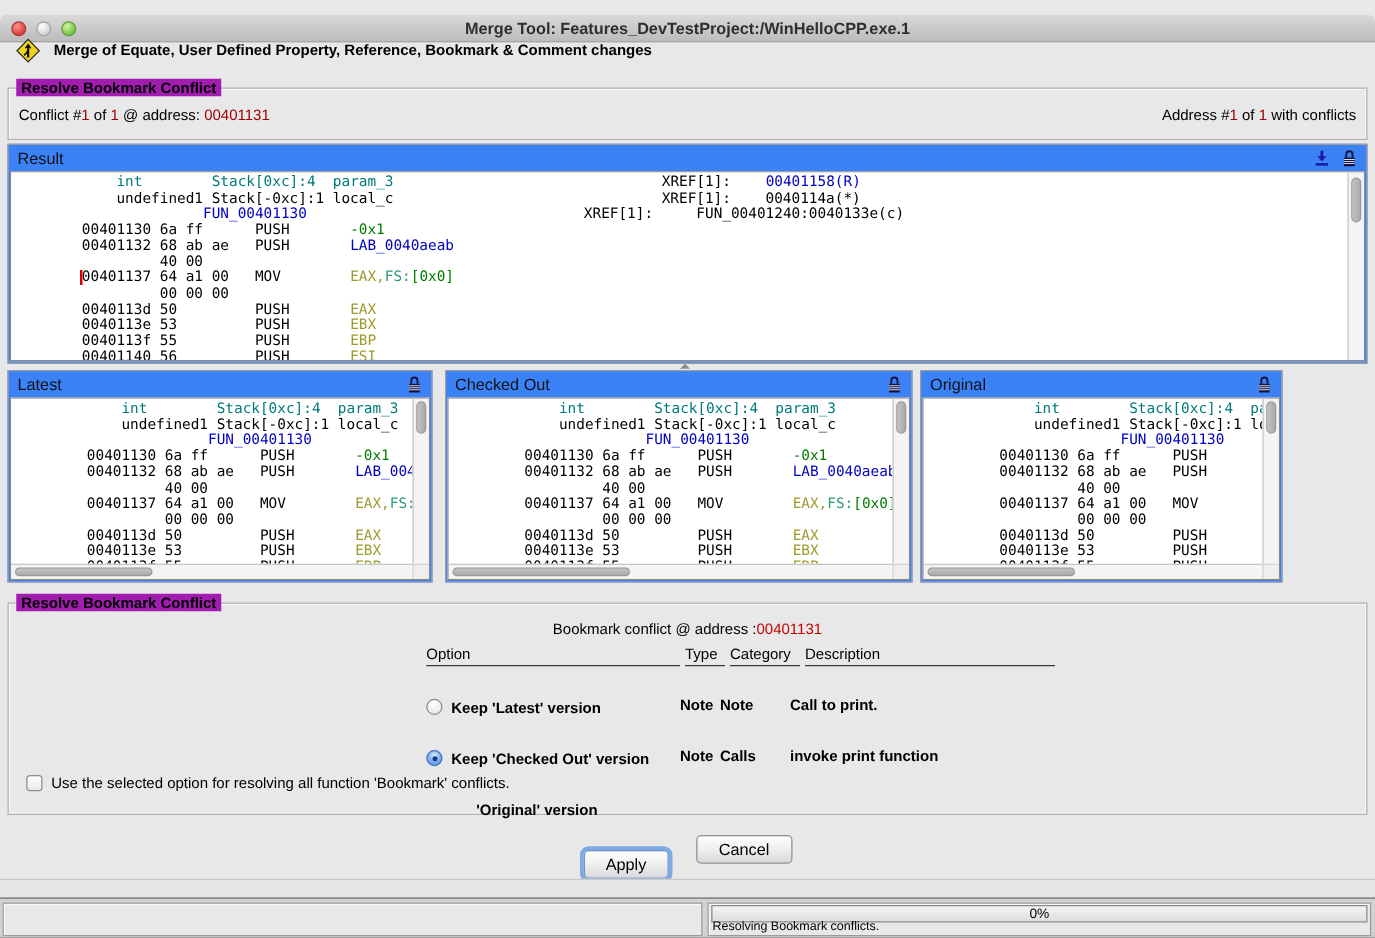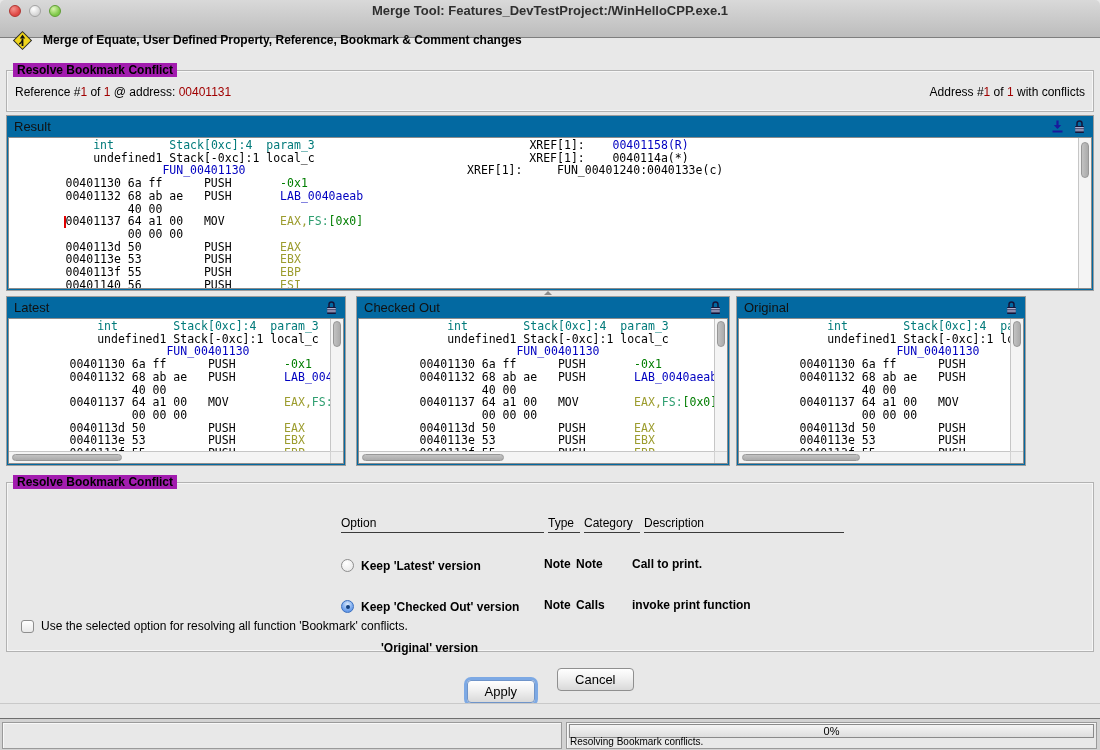--- a/index.html
+++ b/index.html
@@ -3,21 +3,21 @@
 <meta charset="utf-8">
 <style>
   * { box-sizing: border-box; }
   html,body { margin:0; padding:0; background:#555; }
   .window {
     position:relative; width:1100px; height:750px; overflow:hidden;
     background:#e8e8e8; font-family:"Liberation Sans", sans-serif; color:#000;
   }
   
   .titlebar {
-    position:absolute; top:0; left:0; width:1100px; height:38px;
+    position:absolute; top:12px; left:0; width:1100px; height:22px;
     background:linear-gradient(#d9d9d9,#bcbcbc);
     border-bottom:1px solid #7e7e7e; border-radius:5px 5px 0 0;
   }
   .tl-dot { position:absolute; top:5px; width:12px; height:12px; border-radius:50%; }
   .tl-close { left:9px;  background:radial-gradient(circle at 35% 30%, #f3928c, #df4744 65%); border:1px solid #b0332f; }
   .tl-min   { left:29px; background:radial-gradient(circle at 35% 30%, #ffffff, #d4d4d4 70%); border:1px solid #a3a3a3; }
   .tl-zoom  { left:49px; background:radial-gradient(circle at 35% 30%, #d7f3ab, #7ec948 65%); border:1px solid #5f9e34; }
   .win-title { position:absolute; top:0; left:100px; right:100px; height:22px; line-height:21px;
     text-align:center; font-size:13px; font-weight:bold; color:#2f2f2f; white-space:nowrap; }
   
@@ -25,21 +25,21 @@
   .warn-text { font-size:12px; font-weight:bold; }
   
   .groupbox { position:absolute; border:1px solid #b2b2b2; box-shadow:inset 0 0 0 1px #f6f6f6; }
   .groupbox-label { position:absolute; top:-8px; left:6px; padding:0 4px; background:#a21caf;
     font-size:12px; font-weight:bold; white-space:nowrap; }
   .g1 { top:70px; left:6px; width:1088px; height:42px; }
   .g1 .line { position:absolute; top:14px; font-size:12px; white-space:nowrap; }
   .g1 .left  { left:8px; }
   .g1 .right { right:8px; }
   
-  .lpanel { position:absolute; border:1px solid #9d9d9d; background:#0369a1; }
+  .lpanel { position:absolute; border:1px solid #9d9d9d; background:#3b82f6; }
   .lpanel-header { position:absolute; top:0; left:0; right:0; height:21px; display:flex; align-items:center; padding:0 7px; }
   .lpanel-title { font-size:13px; color:#111; flex:1 1 auto; white-space:nowrap; }
   .lpanel-icons { display:flex; gap:8px; align-items:center; }
   .lpanel-body { position:absolute; left:1px; right:1px; bottom:1px; top:21px;
     border:1px solid #8c8c8c; background:#fff; }
   .viewport { position:absolute; left:0; top:0; bottom:0; right:13px; overflow:hidden; background:#fff; }
   .viewport.with-h { bottom:12px; }
   .listing { margin:0; padding:1px 0 0 8px; font-family:"DejaVu Sans Mono", monospace;
     font-size:11.5px; line-height:12.7px; white-space:pre; color:#000; }
   .listing-sub { padding-left:12px; }
@@ -122,21 +122,21 @@
         <path d="M10.5 16V8.6" stroke="#111" stroke-width="1.8"></path>
         <path d="M10.5 4.6l-2.7 4h5.4z" fill="#111"></path>
         <path d="M7.2 14.2c1.8-1.2 2.3-2.4 3.3-3.8" stroke="#111" stroke-width="1.4" fill="none"></path>
       </svg>
     </span>
     <span class="warn-text">Merge of Equate, User Defined Property, Reference, Bookmark &amp; Comment changes</span>
   </div>
 
   <div class="groupbox g1">
     <div class="groupbox-label">Resolve Bookmark Conflict</div>
-    <div class="line left"><span>Reference #</span><span style="color: rgb(160, 0, 0);">1</span><span> of </span><span style="color: rgb(160, 0, 0);">1</span><span> @ address: </span><span style="color: rgb(160, 0, 0);">00401131</span></div>
+    <div class="line left"><span>Conflict #</span><span style="color: rgb(160, 0, 0);">1</span><span> of </span><span style="color: rgb(160, 0, 0);">1</span><span> @ address: </span><span style="color: rgb(160, 0, 0);">00401131</span></div>
     <div class="line right"><span>Address #</span><span style="color: rgb(160, 0, 0);">1</span><span> of </span><span style="color: rgb(160, 0, 0);">1</span><span> with conflicts</span></div>
   </div>
 
   <div class="lpanel p-result">
     <div class="lpanel-header">
       <span class="lpanel-title">Result</span>
       <span class="lpanel-icons">
         <span class="icon-btn">
           <svg width="15" height="15" viewBox="0 0 15 15">
             <path d="M7.5 1.5v7" stroke="#1a1a9c" stroke-width="2.2" fill="none"></path>
@@ -242,20 +242,21 @@
       </div>
       <div class="hsb">
         <div class="hsb-thumb" style="left:3px; width:118px;"></div>
       </div>
       <div class="sb-corner"></div>
     </div>
   </div>
 
   <div class="groupbox g2">
     <div class="groupbox-label">Resolve Bookmark Conflict</div>
+    <div class="bk-line"><span>Bookmark conflict @ address :</span><span style="color: rgb(196, 0, 0);">00401131</span></div>
 
     <div class="bk-table">
       <div class="bk-hrow">
         <span class="bk-hcell c-opt">Option</span>
         <span class="bk-hcell c-type">Type</span>
         <span class="bk-hcell c-cat">Category</span>
         <span class="bk-hcell c-desc">Description</span>
       </div>
       <div class="bk-row">
         <span class="c-opt">

